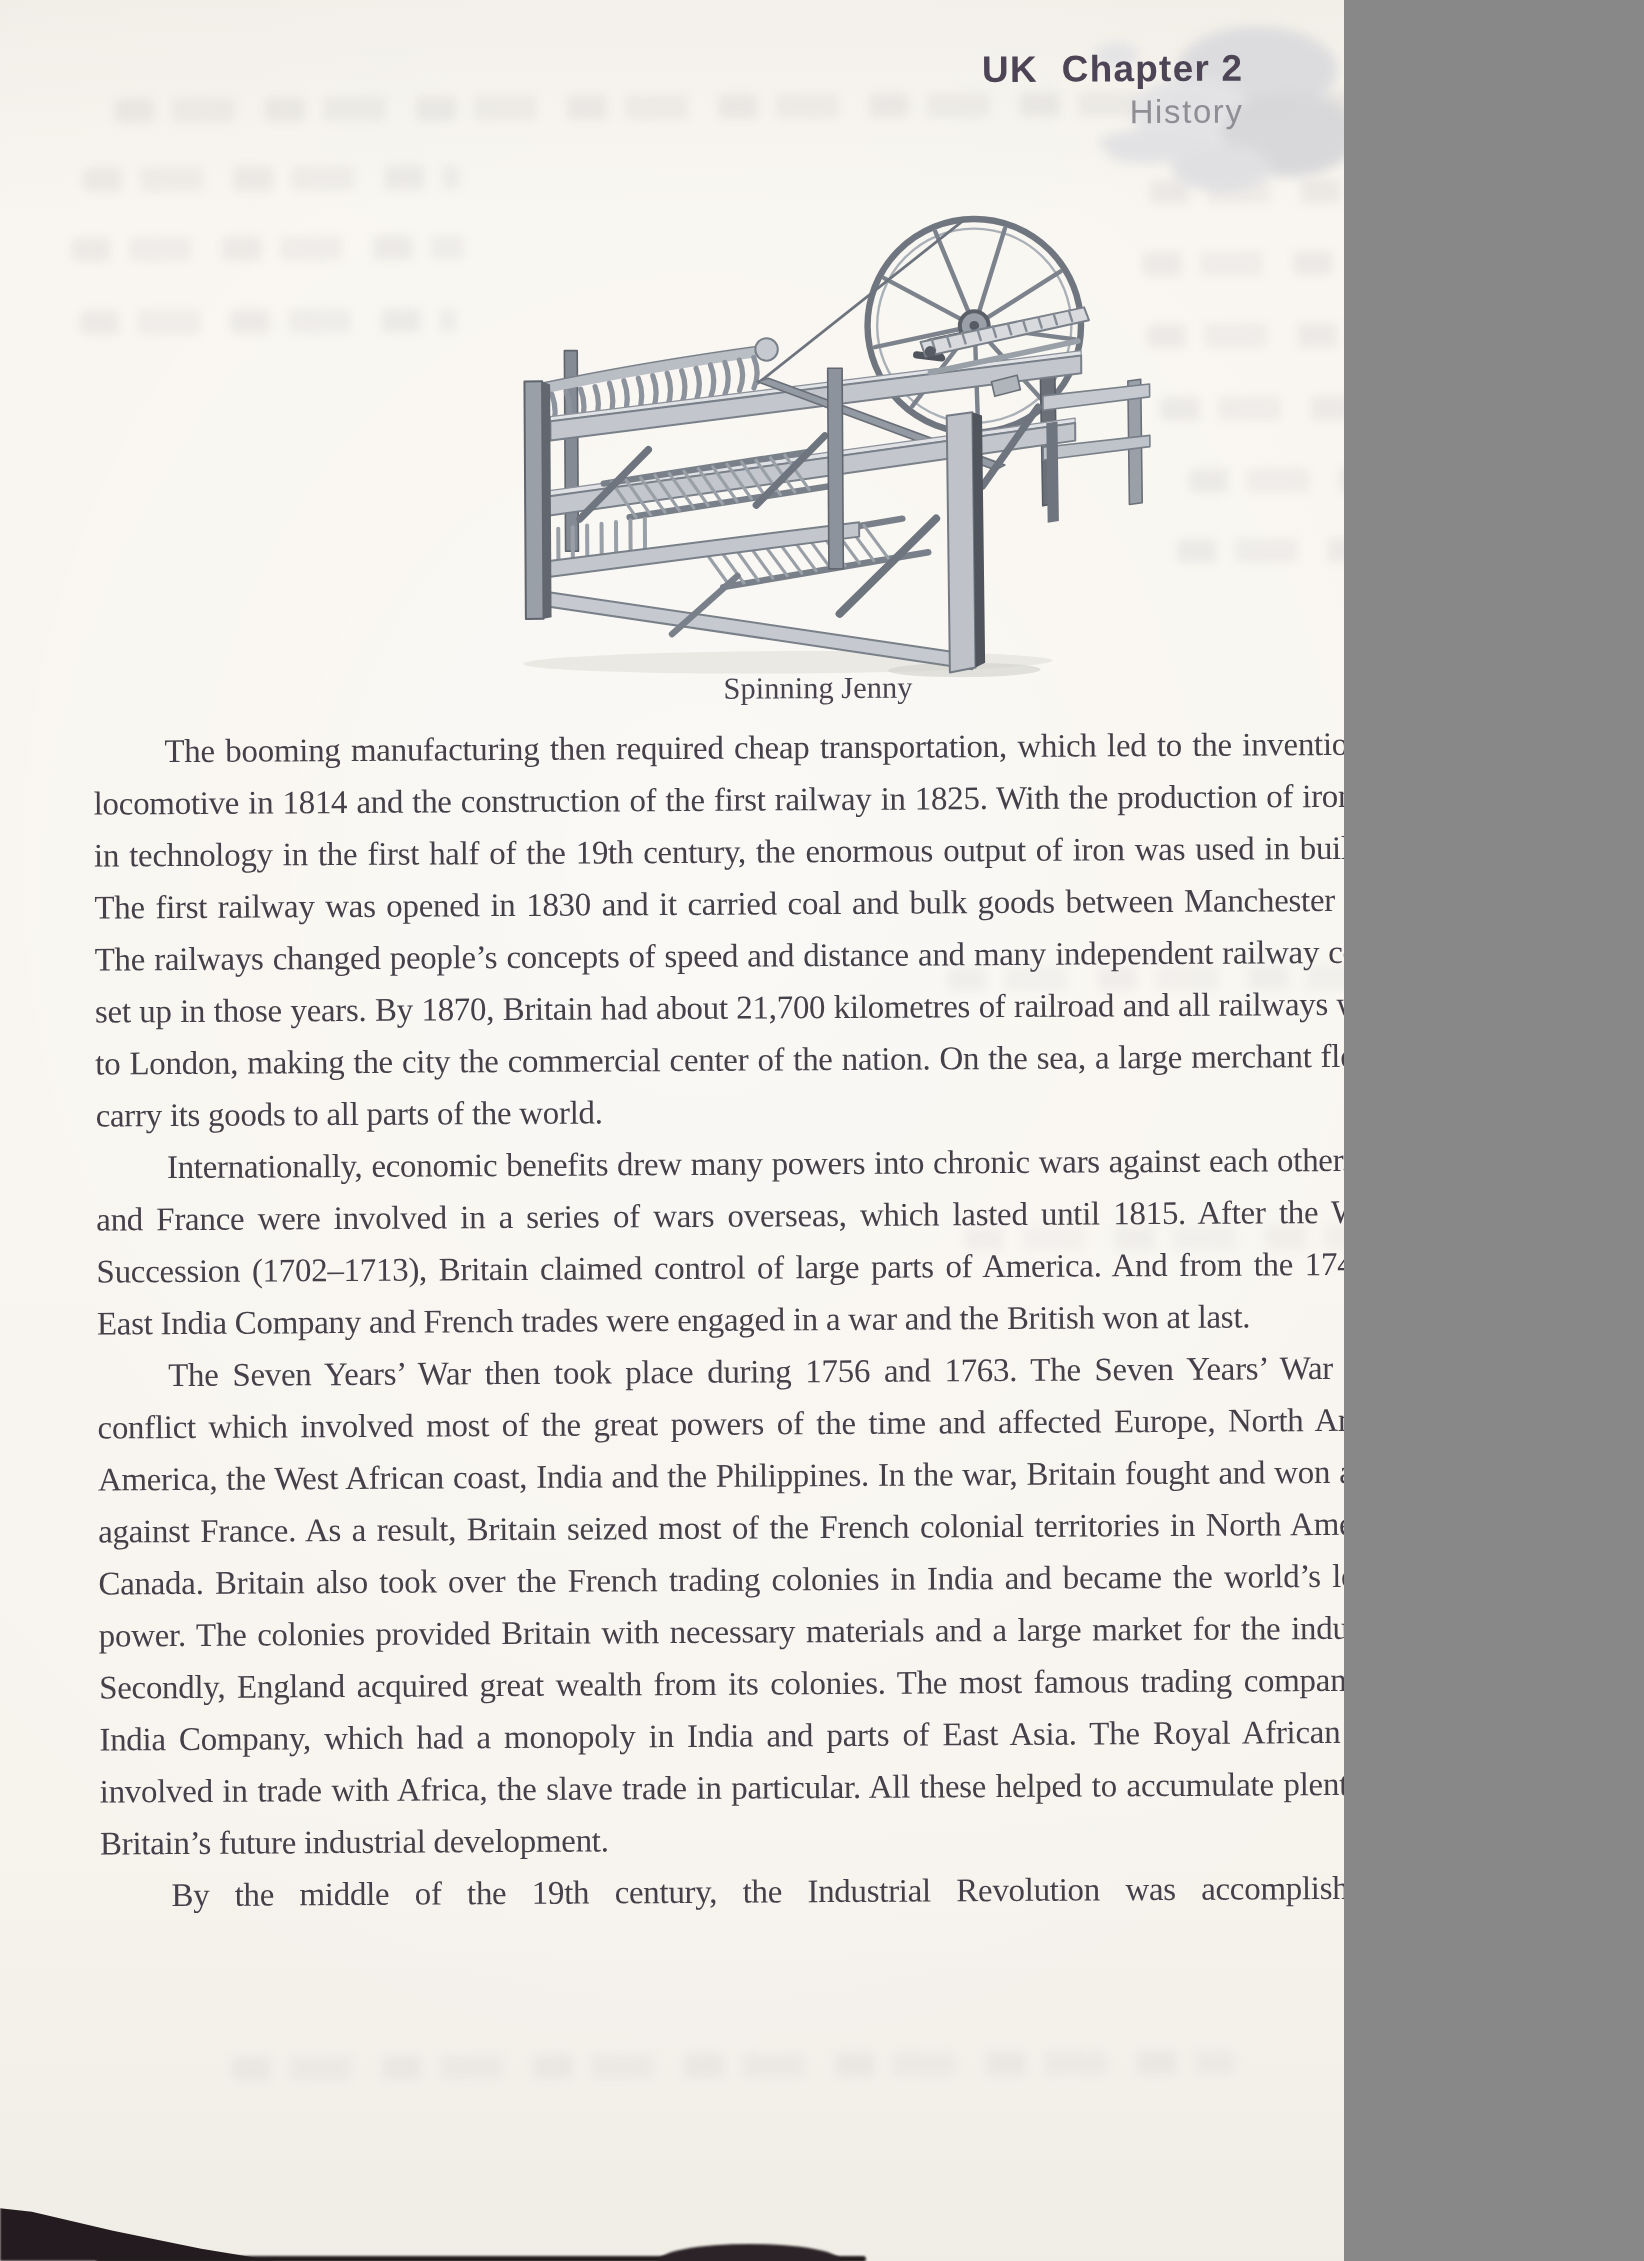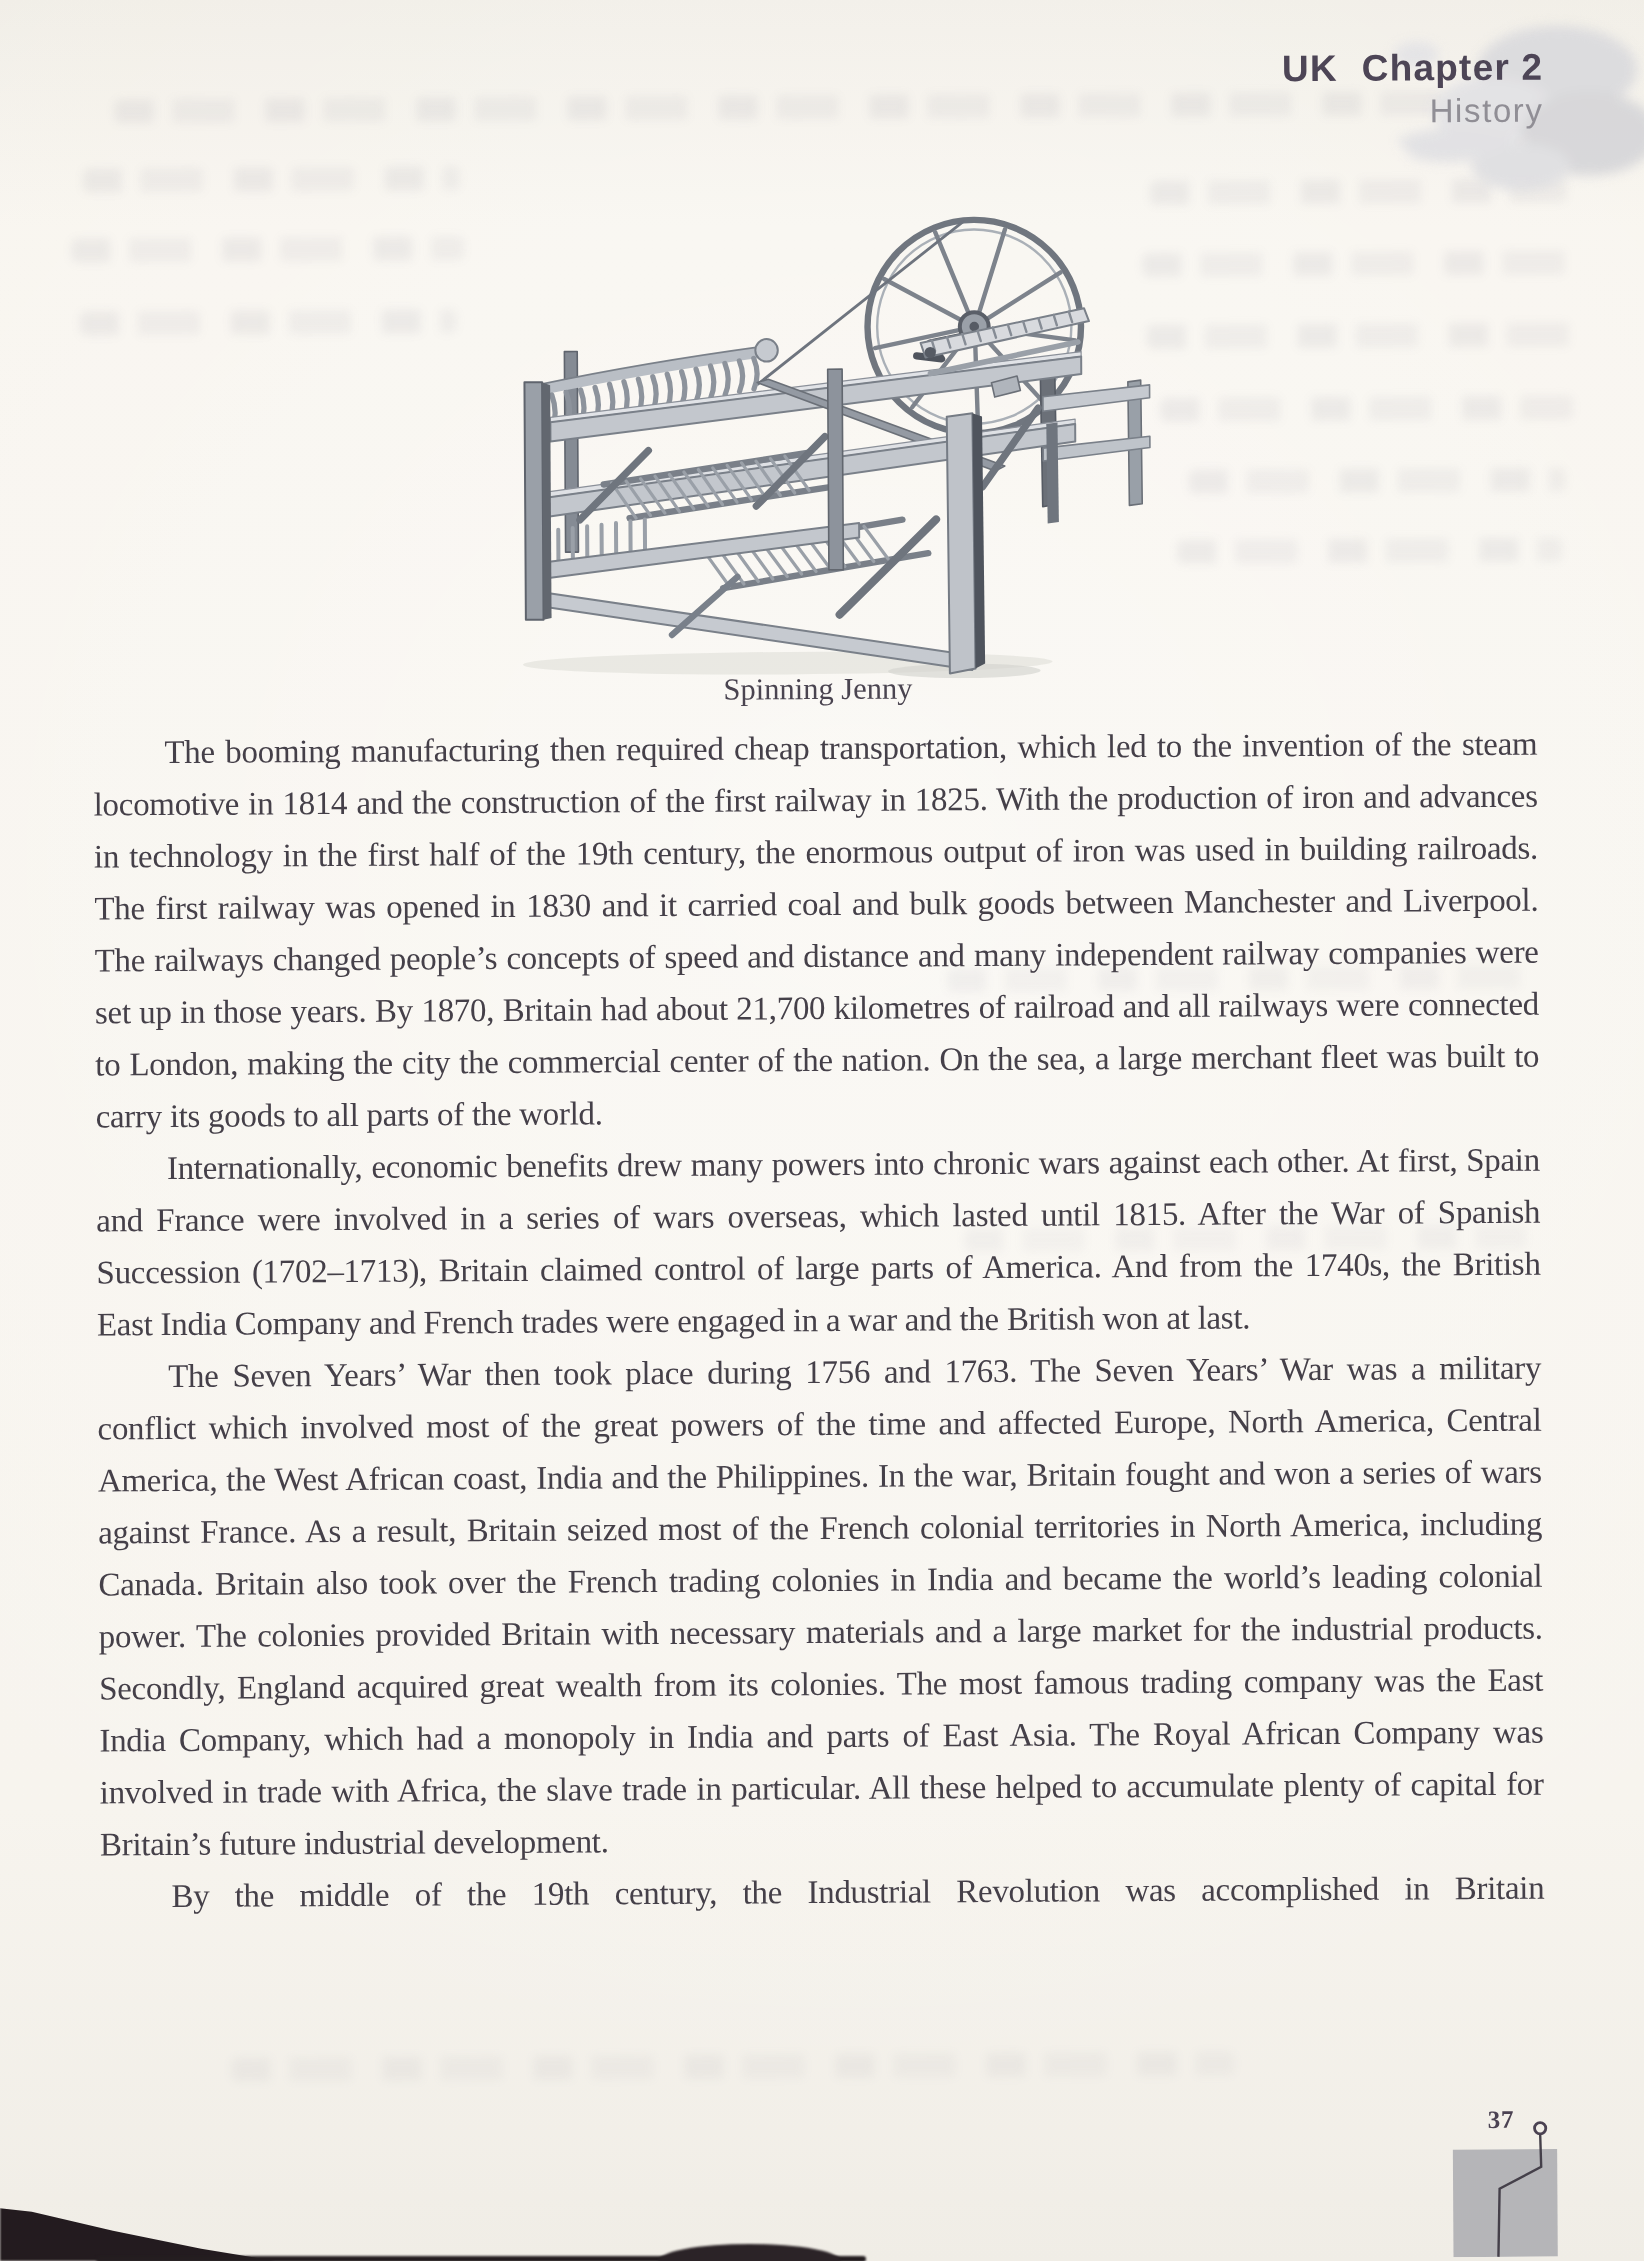--- a/index.html
+++ b/index.html
@@ -1,17 +1,17 @@
 <!DOCTYPE html>
 <html style="font-size:13px"><head>
 <meta charset="utf-8">
 <style>
   html,body{margin:0;padding:0;background:#888;}
   .page{
-    position:relative;width:1644px;height:2261px;overflow:hidden;
+    position:relative;width:1344px;height:2261px;overflow:hidden;
     background:
       radial-gradient(130% 90% at 52% 38%, rgba(255,255,255,.40), rgba(255,255,255,0) 62%),
       linear-gradient(180deg,#f1eee7 0%,#f8f5ef 10%,#f7f4ee 80%,#f0ede6 100%);
     font-family:"Liberation Serif", serif;
   }
   .content{position:absolute;inset:0;transform:rotate(-0.35deg);transform-origin:50% 45%;}
 
   
   .header{position:absolute;top:51px;right:95px;text-align:right;z-index:3;}
   .header .line1{font-family:"Liberation Sans",sans-serif;font-weight:bold;font-size:37px;

